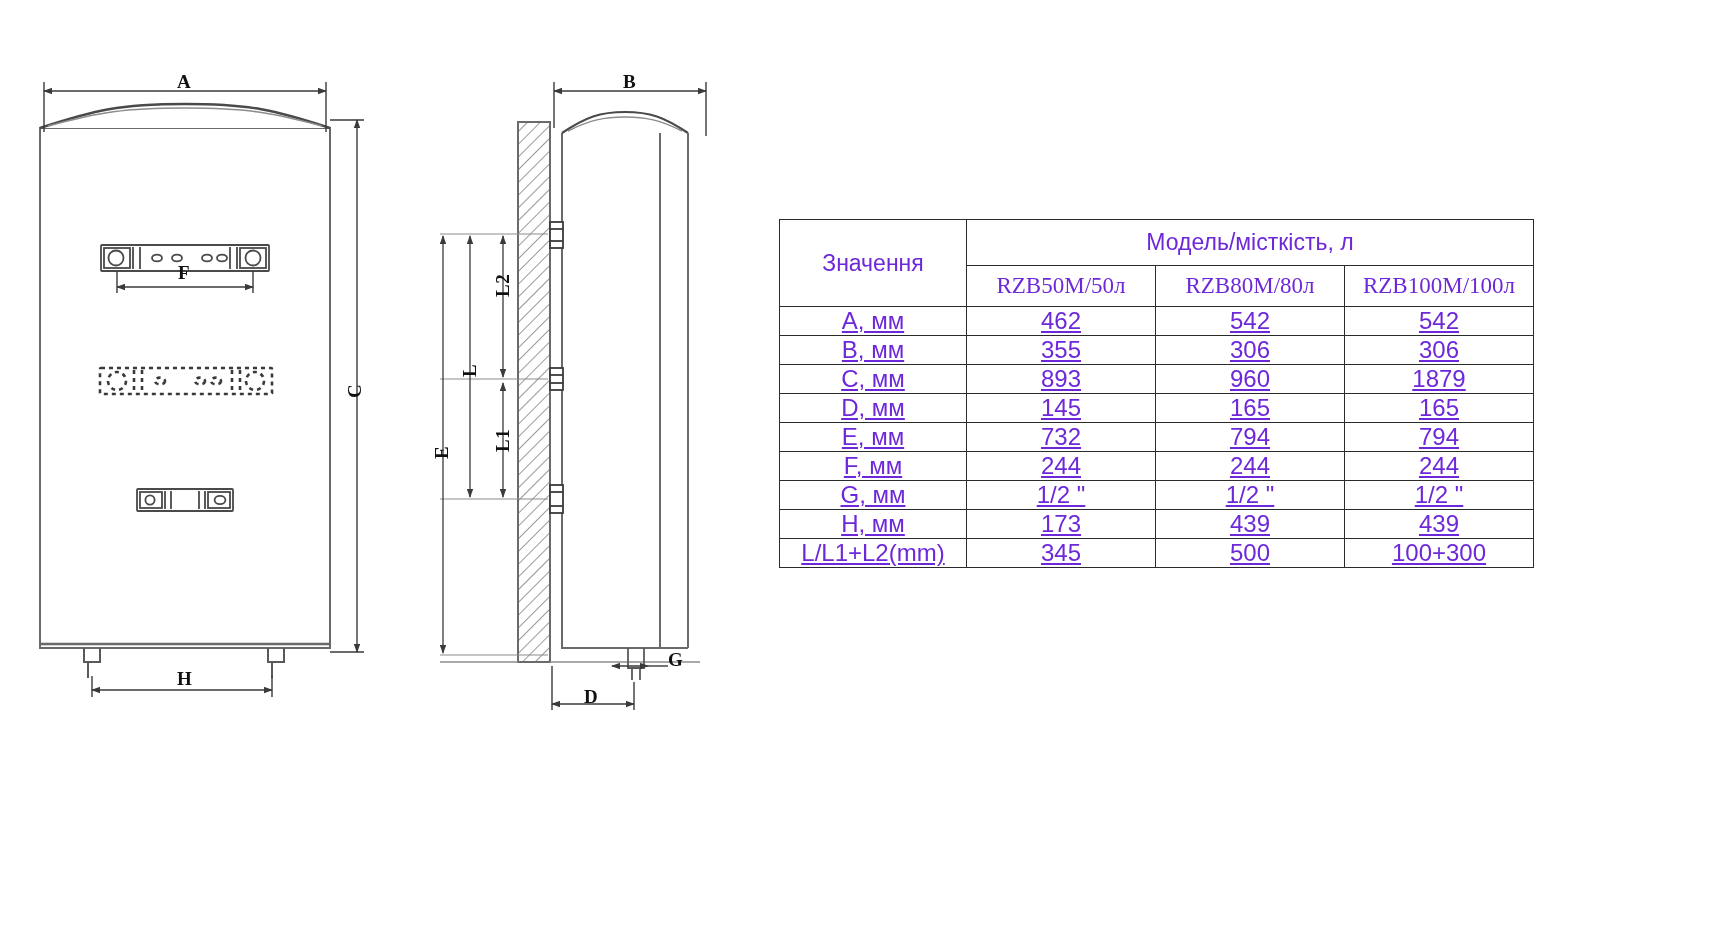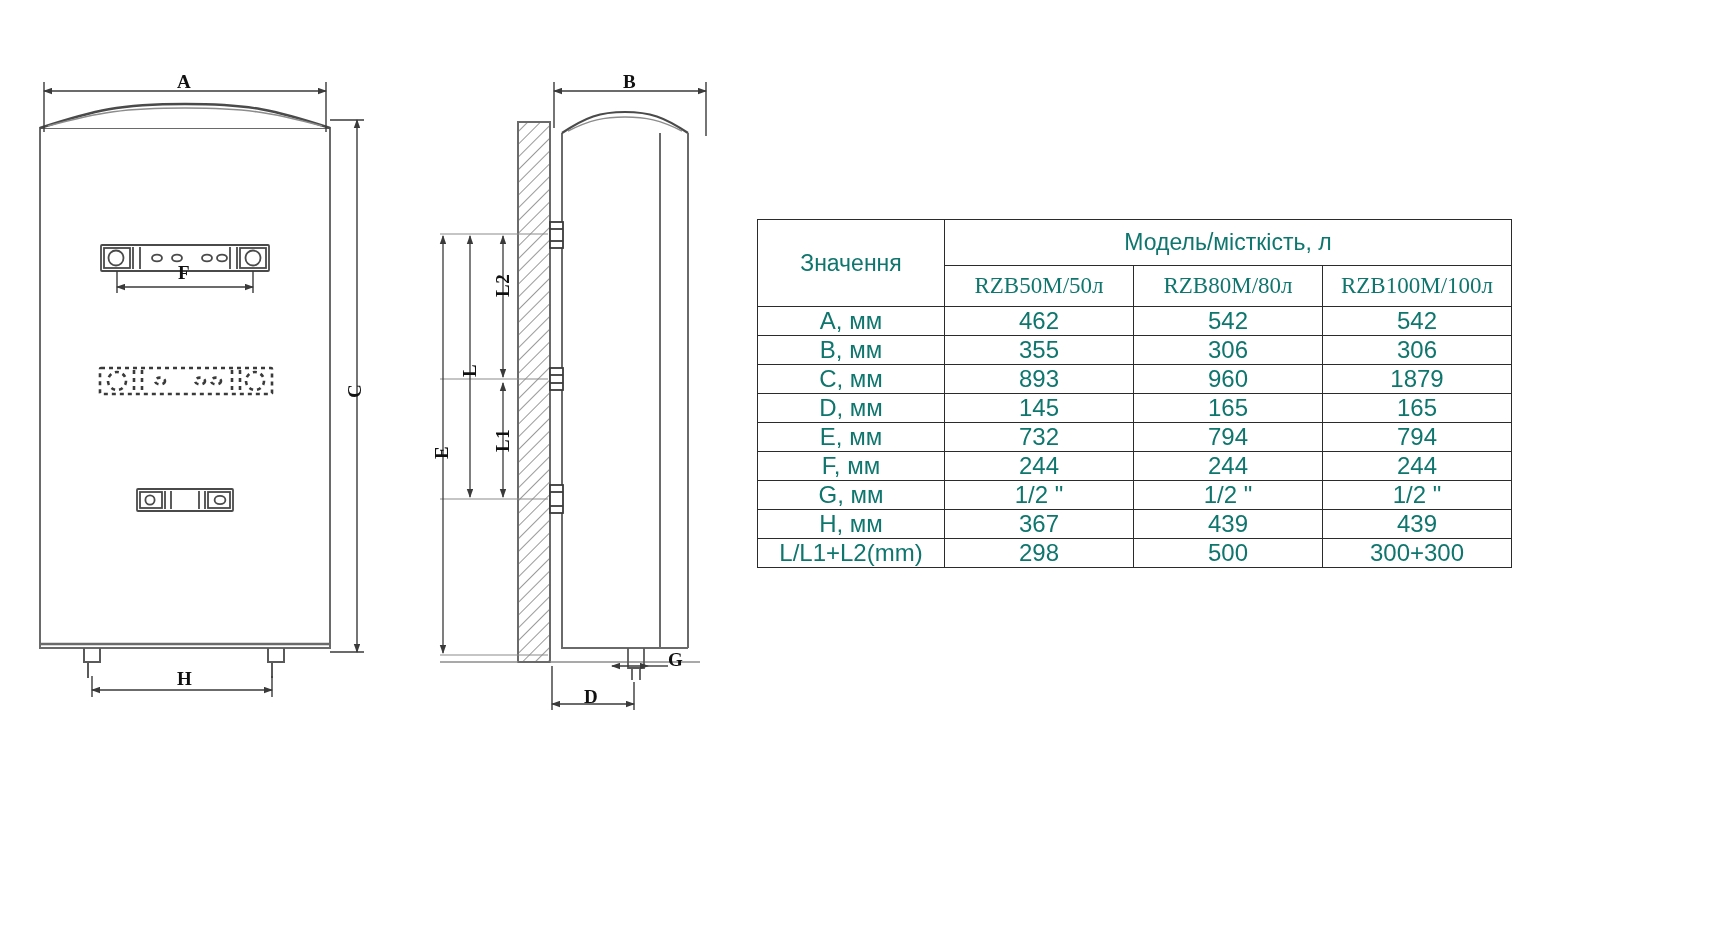--- a/index.html
+++ b/index.html
@@ -43,38 +43,39 @@
 
   
   .spec-table-wrap {
     position: absolute;
     left: 757px;
     top: 219px;
   }
   table.spec {
     border-collapse: collapse;
     font-family: "Liberation Sans", sans-serif;
-    color: #0f766e;
+    color: #6d28d9;
+    margin-left: 22px;
   }
   table.spec td, table.spec th {
     border: 1px solid #2b2b2b;
     text-align: center;
     vertical-align: middle;
     font-weight: normal;
     padding: 0;
   }
   table.spec th {
     font-size: 23px;
   }
   table.spec td {
     font-size: 24px;
   }
   .col-param { width: 186px; }
   .col-model { width: 188px; font-family: Liberation Serif, serif; }
-  .row-h { height: 27px; }
+  .row-h { height: 27px; text-decoration: underline; }
   .th-group { height: 45px; font-size: 23px; }
   .th-sub   { height: 40px; font-size: 23px; }
   .th-param { font-size: 23px; font-weight: bold; }
   .cell-param { font-size: 23px; }
   .cell-param-small { font-size: 22px; }
   table.spec tr:last-child td { }
 </style>
 </head>
 <body>
 
@@ -321,25 +322,25 @@
         <td>244</td>
       </tr>
       <tr class="row-h">
         <td class="cell-param">G, мм</td>
         <td>1/2 "</td>
         <td>1/2 "</td>
         <td>1/2 "</td>
       </tr>
       <tr class="row-h">
         <td class="cell-param">H, мм</td>
-        <td>367</td>
+        <td>173</td>
         <td>439</td>
         <td>439</td>
       </tr>
       <tr class="row-h">
         <td class="cell-param-small">L/L1+L2(mm)</td>
-        <td>298</td>
+        <td>345</td>
         <td>500</td>
-        <td>300+300</td>
+        <td>100+300</td>
       </tr>
     </tbody>
   </table>
 </div>
 
 </body></html>

